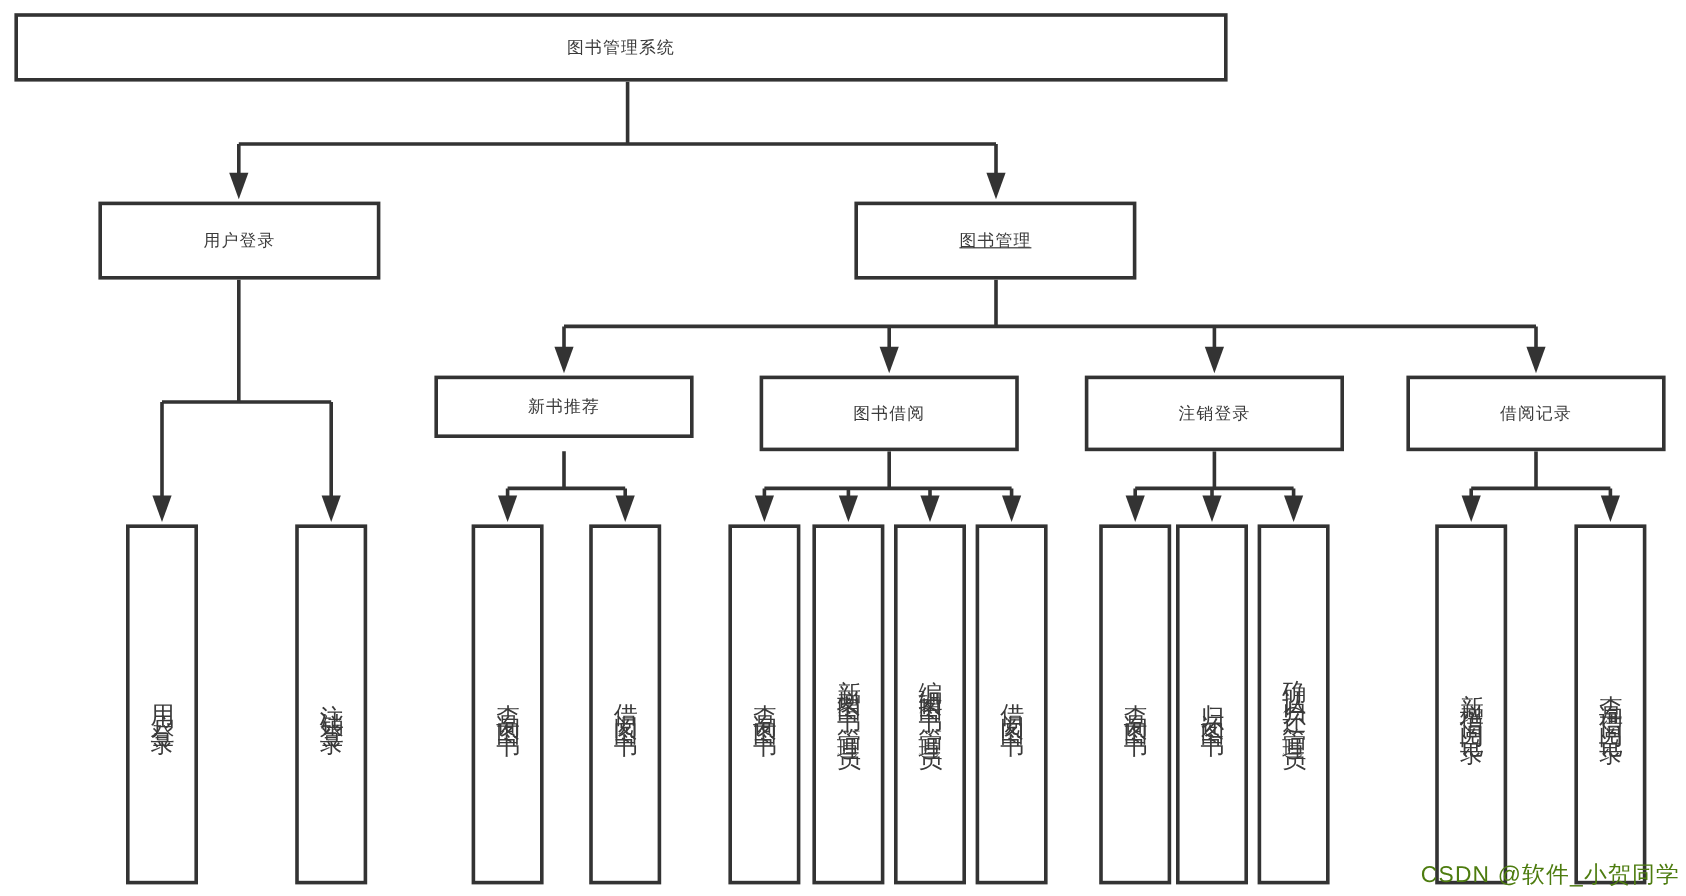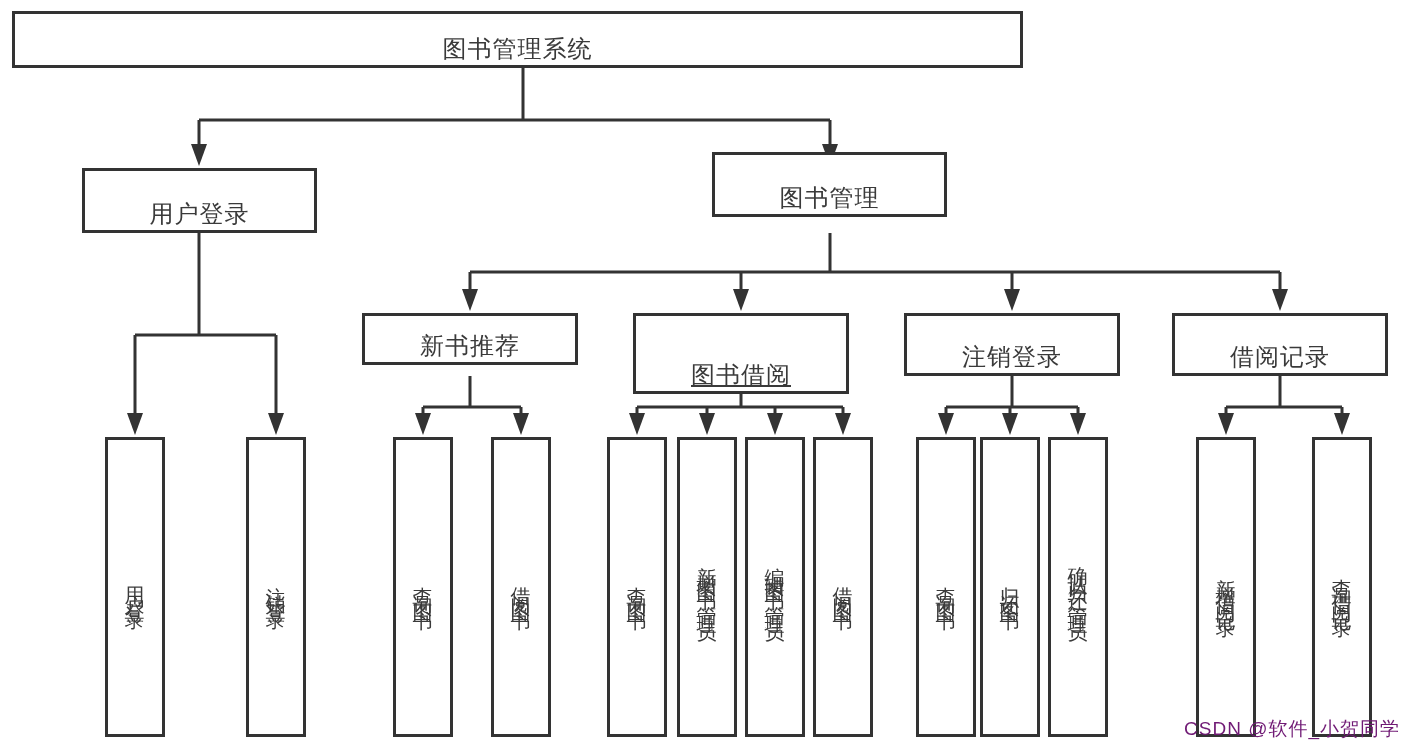--- a/index.html
+++ b/index.html
@@ -21,45 +21,44 @@
     position: absolute;
     box-sizing: border-box;
     border: 3px solid #333333;
     background: #ffffff;
     color: #3a3a3a;
     display: flex;
     align-items: center;
     justify-content: center;
   }
   .box.h {
-    font-size: 24px;
+    font-size: 14px;
     letter-spacing: 1px;
     white-space: nowrap;
-    align-items: flex-end;
   }
   .box.v {
     font-size: 20px;
     writing-mode: vertical-rl;
     text-orientation: mixed;
     letter-spacing: 8px;
     line-height: 1;
   }
   .connector-line {
     fill: none;
     stroke: #333333;
     stroke-width: 3;
   }
   .arrowhead { fill: #333333; stroke: none; }
   #watermark {
     position: absolute;
     left: 1168px;
     top: 716px;
     width: 232px;
     font-size: 19px;
-    color: #701a75;
+    color: #4d7c0f;
     letter-spacing: 1px;
     text-align: right;
     white-space: nowrap;
   }
 </style>
 </head>
 <body>
 
 <div id="canvas">
 
@@ -106,28 +105,28 @@
     <polygon class="arrowhead" points="1334,413 1350,413 1342,435"></polygon>
   </svg>
 
   <div class="box h" style="left:12px; top:11px; width:1011px; height:57px;">
       <span>图书管理系统</span>
     </div>
 
   <div class="box h" style="left:82px; top:168px; width:235px; height:65px;">
       <span>用户登录</span>
     </div>
-  <div class="box h" style="left:712px; top:152px; width:235px; height:65px;">
+  <div class="box h" style="left:712px; top:168px; width:235px; height:65px;text-decoration:underline;">
       <span>图书管理</span>
     </div>
 
   <div class="box h" style="left:362px; top:313px; width:216px; height:52px;">
       <span>新书推荐</span>
     </div>
-  <div class="box h" style="left:633px; top:313px; width:216px; height:81px;text-decoration:underline;">
+  <div class="box h" style="left:633px; top:313px; width:216px; height:63px;">
       <span>图书借阅</span>
     </div>
   <div class="box h" style="left:904px; top:313px; width:216px; height:63px;">
       <span>注销登录</span>
     </div>
   <div class="box h" style="left:1172px; top:313px; width:216px; height:63px;">
       <span>借阅记录</span>
     </div>
 
   <div class="box v" style="left:105px; top:437px; width:60px; height:300px;">

